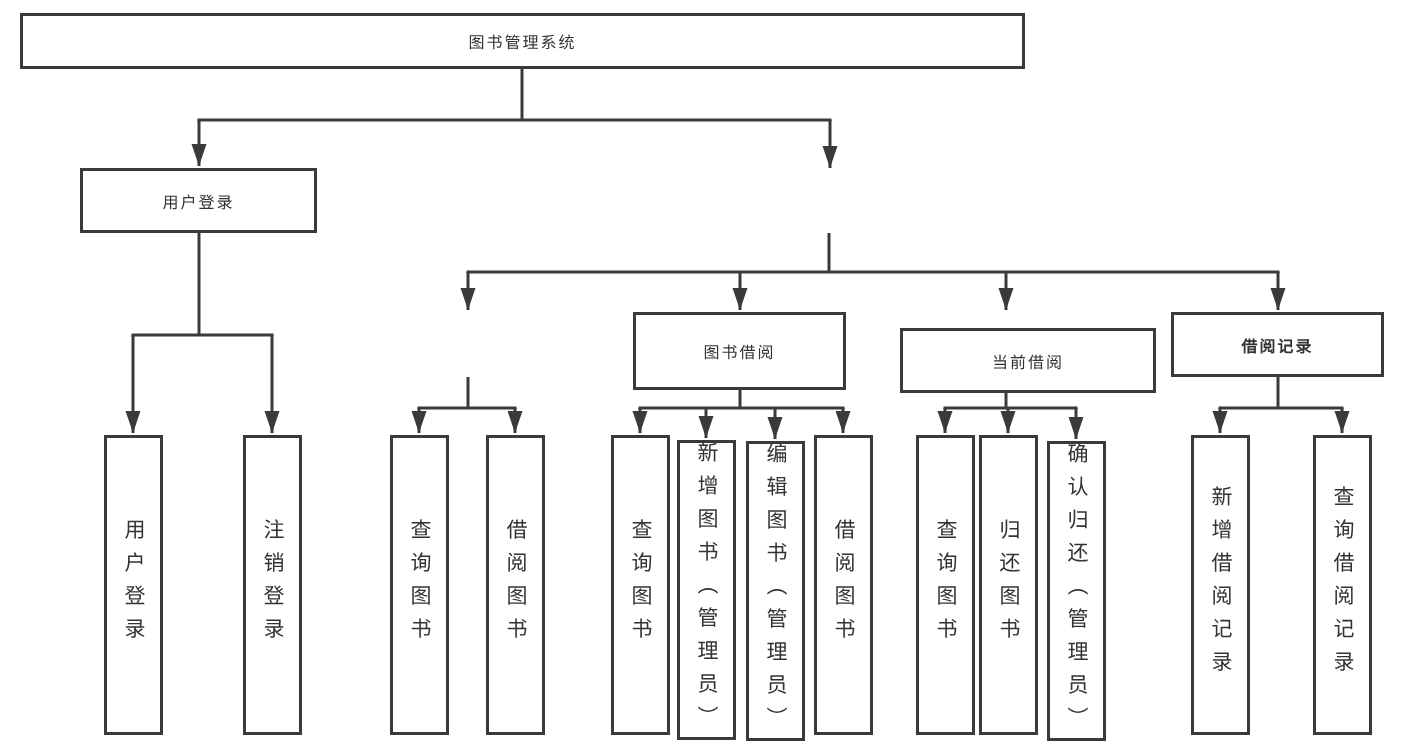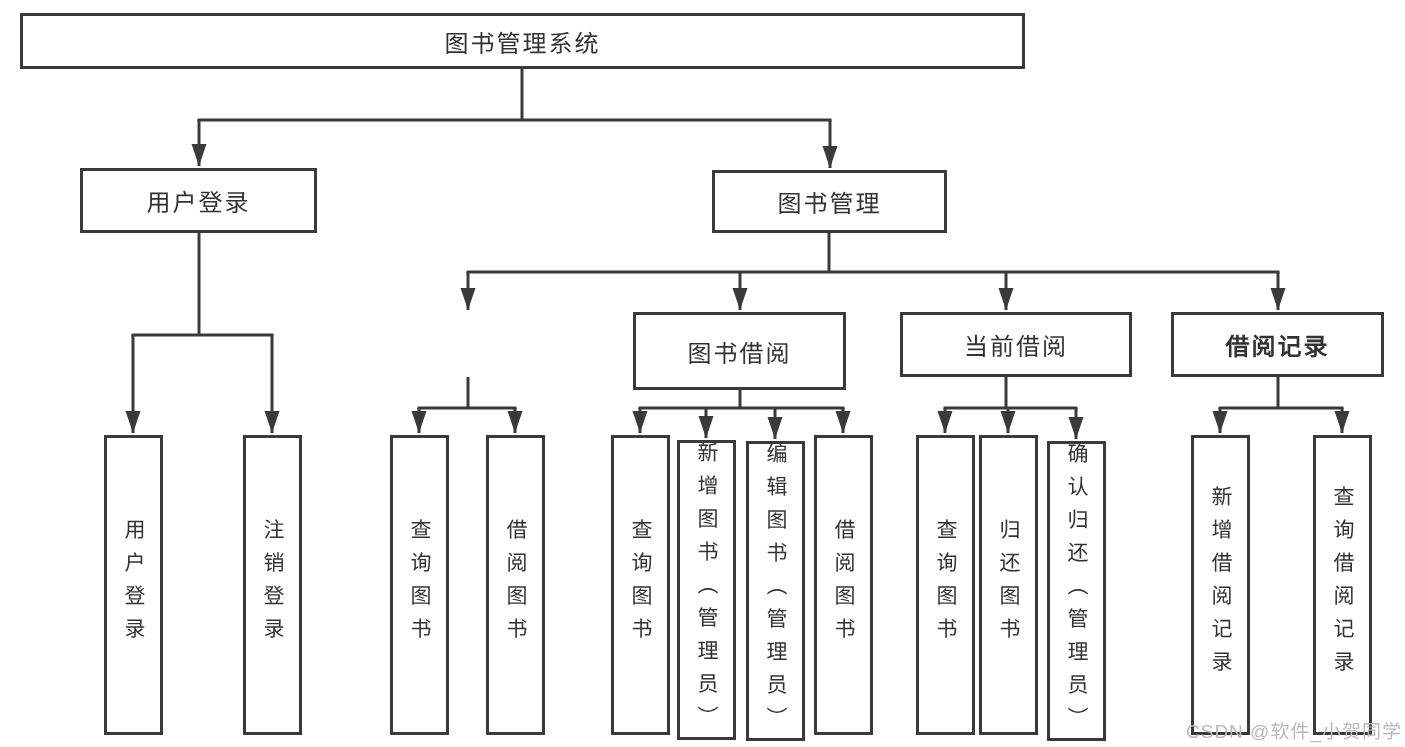--- a/index.html
+++ b/index.html
@@ -34,21 +34,21 @@
   .connectors path.bar { stroke-linecap: square; }
   .connectors .arrowhead { fill: var(--line); stroke: none; }
   .node {
     position: absolute;
     background: #ffffff;
     border: 3px solid var(--line);
     display: flex;
     align-items: center;
     justify-content: center;
     color: var(--text);
-    font-size: 24px;
+    font-size: 16px;
     letter-spacing: 2px;
     white-space: nowrap;
   }
   .leaf {
     position: absolute;
     width: 59px;
     height: 300px;
     background: #ffffff;
     border: 3px solid var(--line);
     display: flex;
@@ -124,24 +124,23 @@
 
     <path d="M1278,377 V408"></path>
     <path class="bar" d="M1220,408 H1342"></path>
     <path d="M1220,408 V433" marker-end="url(#arrow)"></path>
     <path d="M1342,408 V433" marker-end="url(#arrow)"></path>
   </svg>
 
   <div class="node" style="left:20px; top:13px; width:1005px; height:56px;">图书管理系统</div>
 
   <div class="node" style="left:80px; top:168px; width:237px; height:65px;">用户登录</div>
-  <div class="node" style="left:712px; top:170px; width:235px; height:63px;">图书管理</div>
 
   <div class="node" style="left:633px; top:312px; width:213px; height:78px;">图书借阅</div>
-  <div class="node" style="left:900px; top:312px; width:232px; height:65px;">当前借阅</div>
+  <div class="node" style="left:900px; top:328px; width:256px; height:65px;">当前借阅</div>
   <div class="node" style="left:1171px; top:312px; width:213px; height:65px;font-weight:bold;">借阅记录</div>
 
   <div class="leaf" style="left:104px; top:435px;">
     <span class="vtext">用户登录</span>
   </div>
   <div class="leaf" style="left:243px; top:435px;">
     <span class="vtext">注销登录</span>
   </div>
 
   <div class="leaf" style="left:390px; top:435px;">
@@ -174,15 +173,14 @@
     <span class="vtext">确认归还（管理员）</span>
   </div>
 
   <div class="leaf" style="left:1191px; top:435px;">
     <span class="vtext">新增借阅记录</span>
   </div>
   <div class="leaf" style="left:1313px; top:435px;">
     <span class="vtext">查询借阅记录</span>
   </div>
 
-  <div class="watermark">CSDN @软件_小贺同学</div>
 
 </div>
 
 </body></html>

